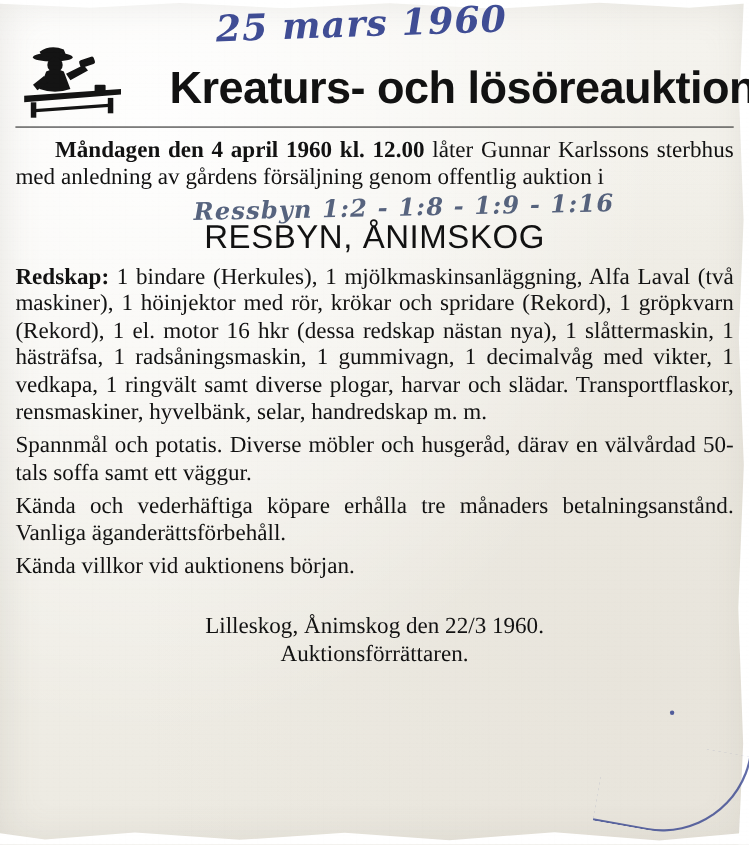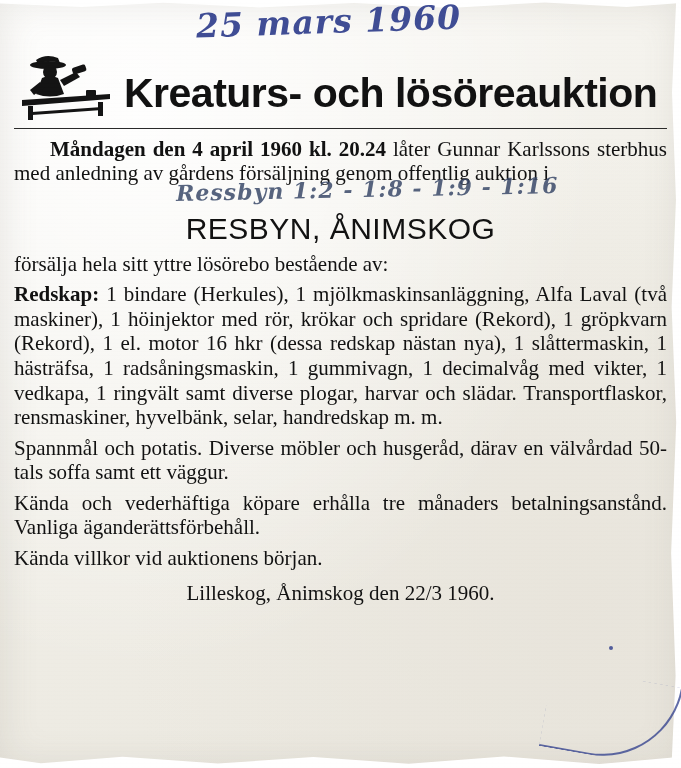--- a/index.html
+++ b/index.html
@@ -109,22 +109,23 @@
     background: #2b3b8f;
     border-radius: 50%;
     opacity: 0.8;
   }
 
   
   .masthead {
     position: relative;
     display: flex;
     align-items: flex-end;
-    padding-top: 44px;
+    padding-top: 31px;
     height: 78px;
+    gap: 30px;
   }
   .vignette {
     width: 104px;
     height: 72px;
     flex: 0 0 104px;
     position: relative;
     margin-right: 6px;
   }
   .vignette svg { display: block; }
   .masthead-title {
@@ -166,21 +167,21 @@
     line-height: 1.17;
     text-align: justify;
     margin: 0 0 6px 0;
     hyphens: auto;
   }
   p.body b { font-weight: bold; }
 
   .sign {
     text-align: center;
     font-size: 21px;
-    margin-top: 10px;
+    margin-top: 28px;
     line-height: 1.25;
   }
   .sign .name {
     font-weight: bold;
     font-size: 21px;
   }
   .sign .role {
     font-size: 21px;
   }
 
@@ -230,36 +231,36 @@
 
           <rect x="72" y="40" width="10" height="7" rx="1"></rect>
         </g>
       </svg>
     </div>
     <div class="masthead-title">Kreaturs- och lösöreauktion</div>
   </div>
 
   <hr class="rule">
 
-  <p class="lead"><span class="indent"></span><b>Måndagen den 4 april 1960 kl. 20.24</b><span> låter Gunnar Karlssons sterbhus med anledning av gårdens försäljning genom offentlig auktion i</span></p>
+  <p class="lead"><span class="indent"></span><b>Måndagen den 4 april 1960 kl. 12.00</b><span> låter Gunnar Karlssons sterbhus med anledning av gårdens försäljning genom offentlig auktion i</span></p>
 
   <div class="handwriting" id="hand-ref">Ressbyn 1:2 - 1:8 - 1:9 - 1:16</div>
 
   <div class="headline2">RESBYN, ÅNIMSKOG</div>
 
-  <p class="body">försälja hela sitt yttre lösörebo bestående av:</p>
 
 
   <p class="body"><b>Redskap:</b><span> 1 bindare (Herkules), 1 mjölkmaskinsanläggning, Alfa Laval (två maskiner), 1 höinjektor med rör, krökar och spridare (Rekord), 1 gröpkvarn (Rekord), 1 el. motor 16 hkr (dessa redskap nästan nya), 1 slåttermaskin, 1 hästräfsa, 1 radsåningsmaskin, 1 gummivagn, 1 decimalvåg med vikter, 1 vedkapa, 1 ringvält samt diverse plogar, harvar och slädar. Transportflaskor, rensmaskiner, hyvelbänk, selar, handredskap m. m.</span></p>
 
   <p class="body">Spannmål och potatis. Diverse möbler och husgeråd, därav en välvårdad 50-tals soffa samt ett väggur.</p>
   <p class="body">Kända och vederhäftiga köpare erhålla tre månaders betalningsanstånd. Vanliga äganderättsförbehåll.</p>
   <p class="body">Kända villkor vid auktionens början.</p>
 
   <div class="sign">
     <div>Lilleskog, Ånimskog den 22/3 1960.</div>
+    <div class="role">Auktionsförrättaren.</div>
   </div>
 
   <div class="pen-mark" id="pen-dot"></div>
   <div class="pen-mark" id="pen-arc"></div>
 
   <div class="grain"></div>
 </div>
 
 </body></html>

